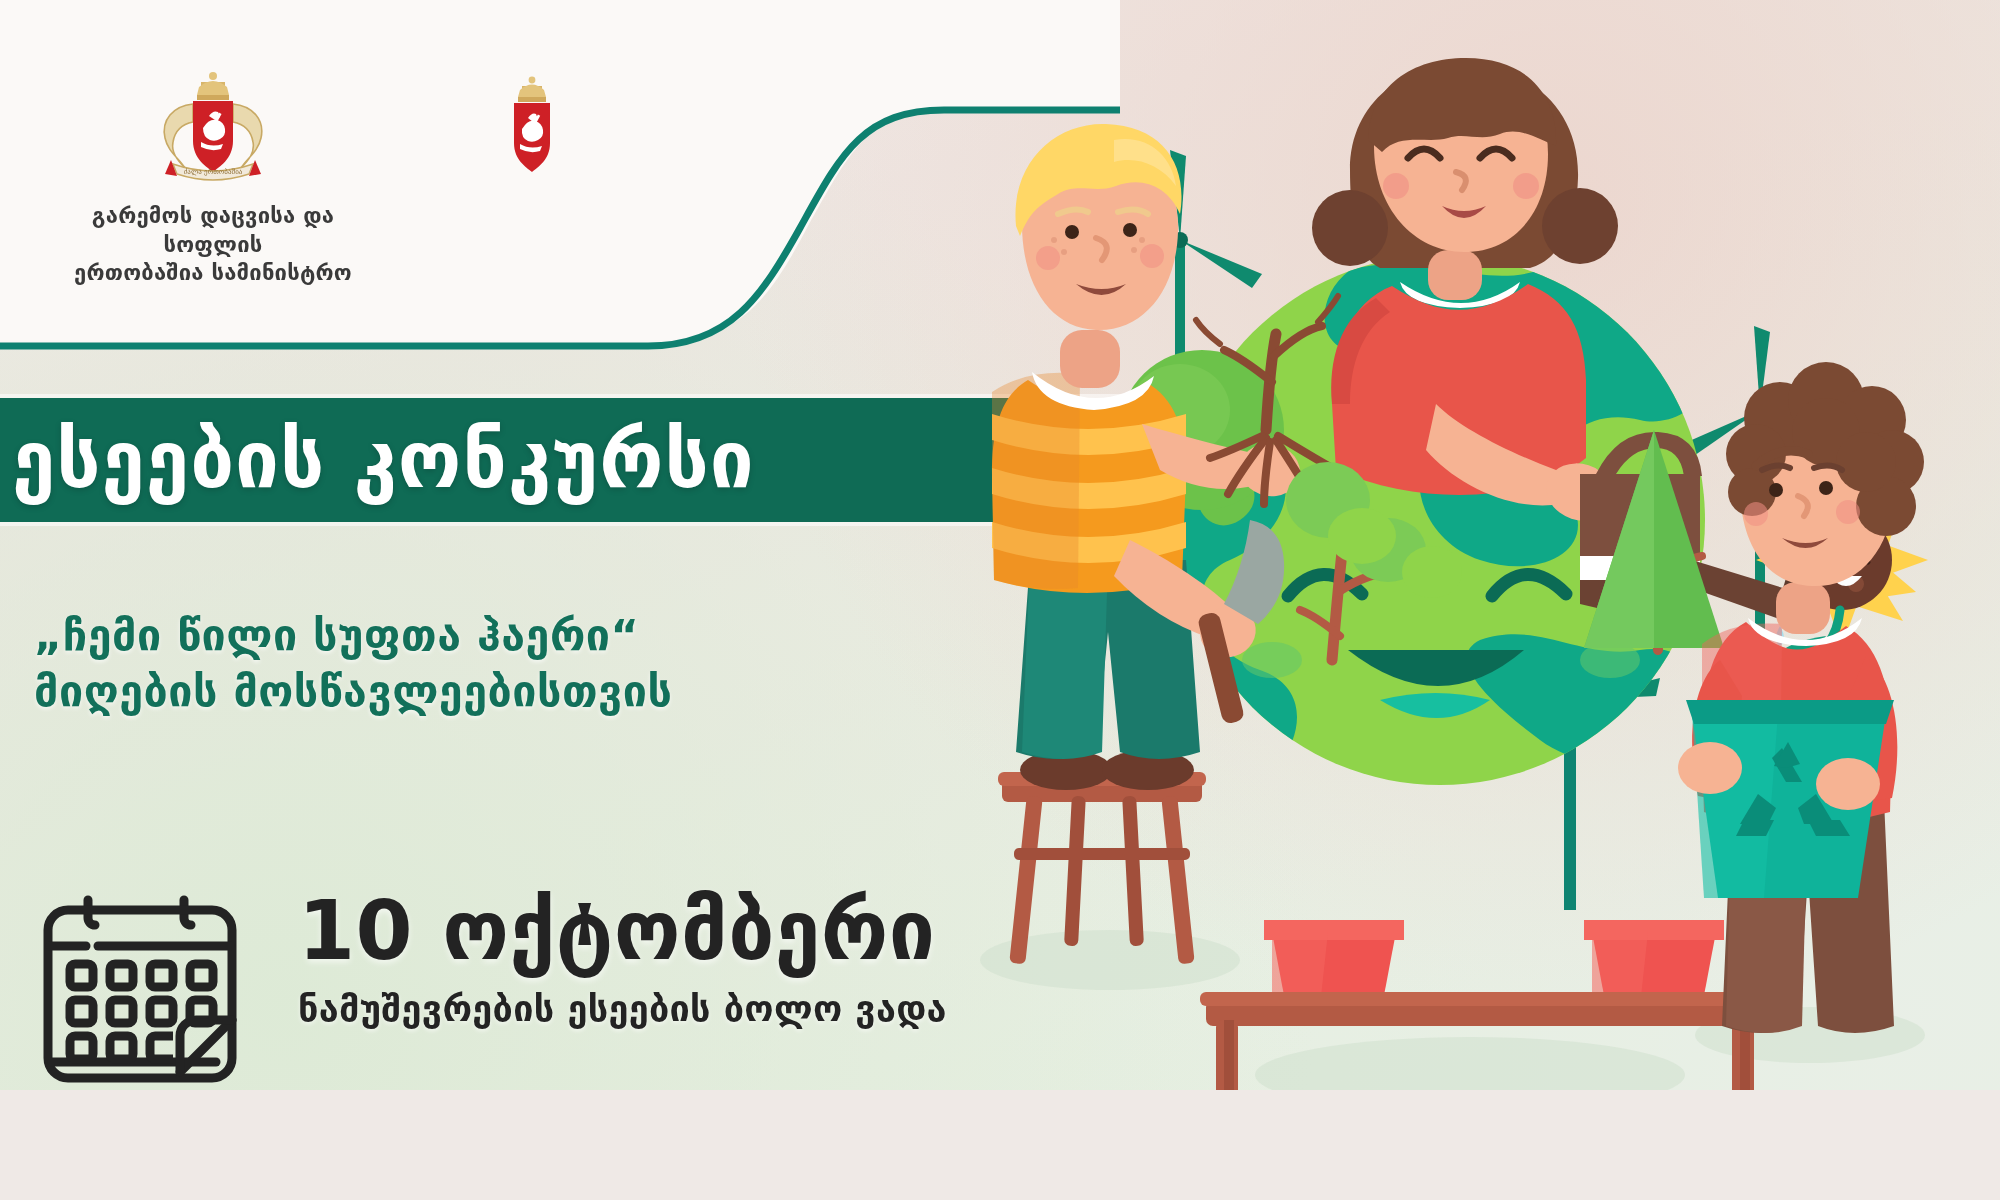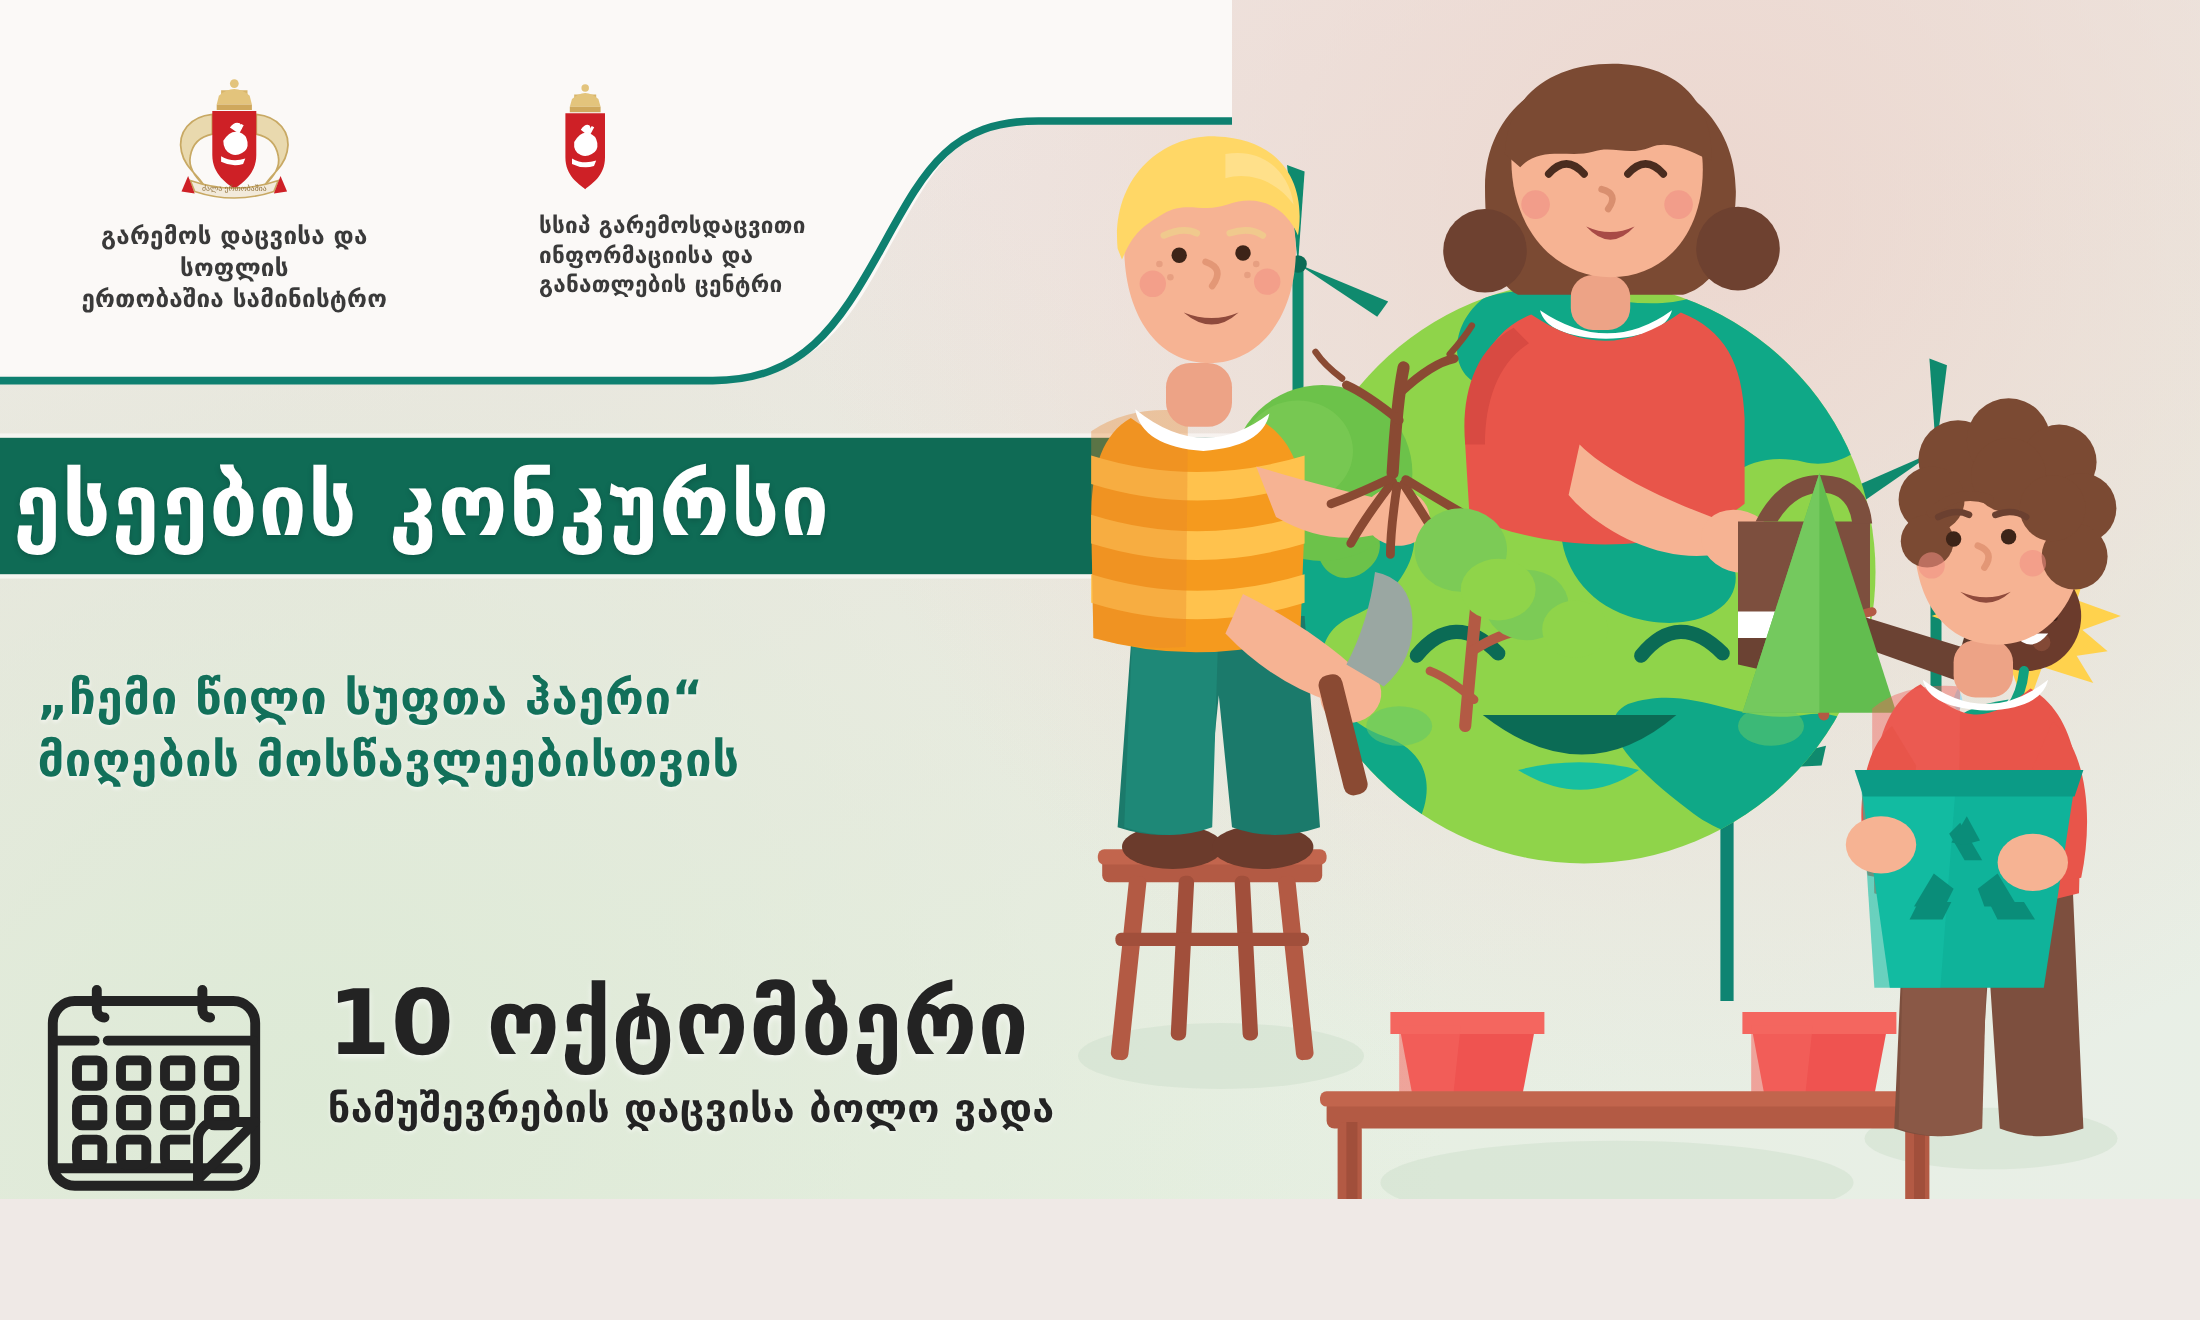--- a/index.html
+++ b/index.html
@@ -143,25 +143,20 @@
         <circle cx="36" cy="8" r="3.4" fill="#e3c47c"></circle>
         <path d="M22 25 h28 v5 h-28 z" fill="#cfa85c"></path>
         <path d="M18 31 h36 v40 c0 17 -12 24 -18 29 c-6 -5 -18 -12 -18 -29 z" fill="#ce2026"></path>
         <g fill="#ffffff">
           <path d="M26 57 q6 -10 13 -8 q7 2 8 9 q1 7 -5 10 q-5 3 -10 1 q-7 -3 -6 -12 z"></path>
           <path d="M32 46 q4 -6 8 -4 l2 5 l-5 3 z"></path>
           <rect x="38" y="42" width="2.6" height="15" transform="rotate(28 39 50)"></rect>
           <path d="M24 72 q10 6 22 2 l-2 5 q-10 3 -20 -2 z"></path>
         </g>
       </svg>
-      <div class="logo-text">
-        <div>სსიპ გარემოსდაცვითი</div>
-        <div>ინფორმაციისა და</div>
-        <div>განათლების ცენტრი</div>
-      </div>
     </div>
   </div>
 
   <div class="title-banner">
     <div class="t">ესეების კონკურსი</div>
   </div>
 
   <div class="subtitle">
     <span class="l1">„ჩემი წილი სუფთა ჰაერი“</span>
     <span class="l2">მიღების მოსწავლეებისთვის</span>
@@ -193,21 +188,21 @@
         <rect x="74" y="106" width="23" height="23" rx="5"></rect>
         <rect x="114" y="106" width="23" height="23" rx="5"></rect>
         <rect x="154" y="106" width="23" height="23" rx="5"></rect>
         <rect x="34" y="142" width="23" height="23" rx="5"></rect>
         <rect x="74" y="142" width="23" height="23" rx="5"></rect>
         <path d="M137 142 h-18 a5 5 0 0 0 -5 5 v13 a5 5 0 0 0 5 5 h18"></path>
       </g>
     </svg>
     <div class="deadline-text">
       <div class="deadline-date">10 ოქტომბერი</div>
-      <div class="deadline-sub">ნამუშევრების დაცვისა ბოლო ვადა</div>
+      <div class="deadline-sub">ნამუშევრების ესეების ბოლო ვადა</div>
     </div>
   </div>
 
   <div class="illustration">
     <svg width="1120" height="1200" viewBox="0 0 1120 1200" xmlns="http://www.w3.org/2000/svg">
       <defs>
         <clipPath id="globeClip">
             <circle cx="560" cy="520" r="265"></circle>
           </clipPath>
       </defs>

